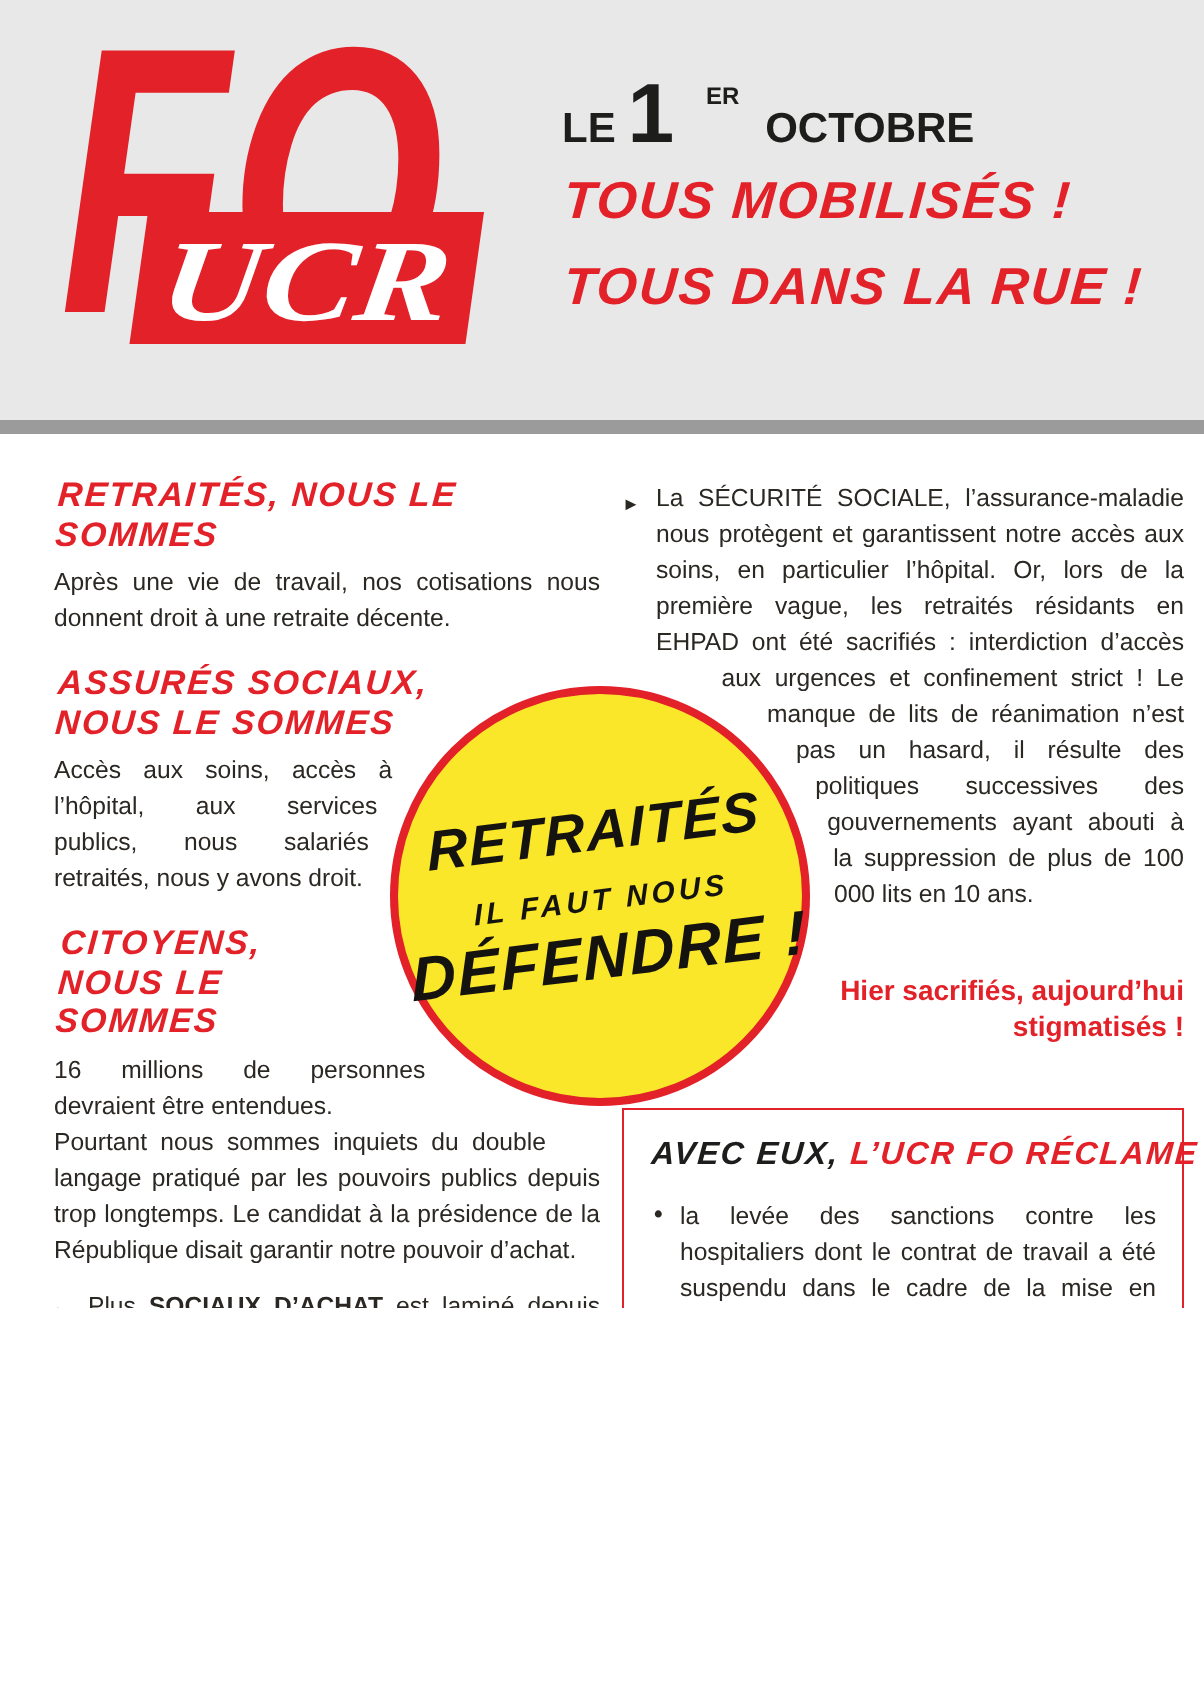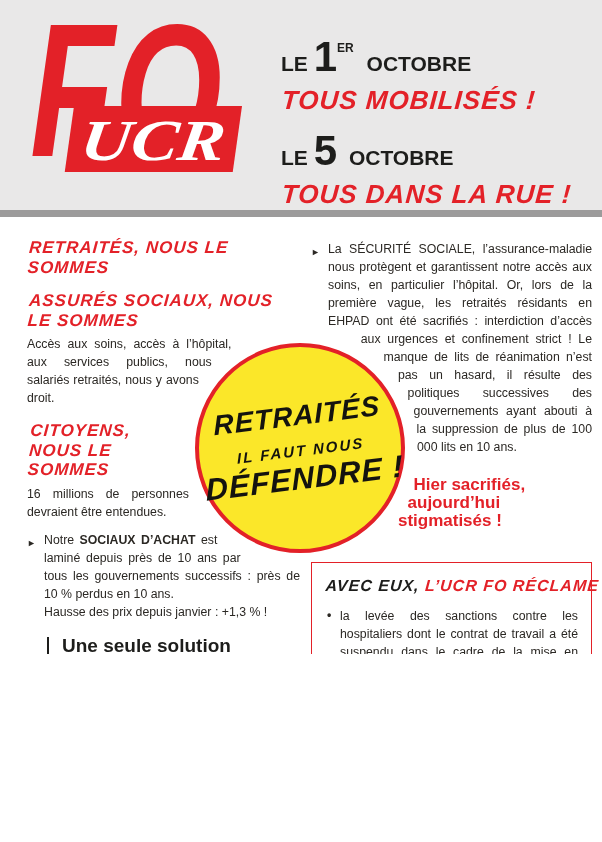--- a/index.html
+++ b/index.html
@@ -10,21 +10,21 @@
     color:#2b2824;
     text-decoration:underline;
   }
   
   .header { position:absolute; left:0; top:0; width:602px; height:210px; background:#e9e8e8; }
   .header-bar { position:absolute; left:0; top:210px; width:602px; height:7px; background:#9c9b9b; }
   .logo-svg { position:absolute; left:28px; top:8px; }
   .header-text { position:absolute; left:281px; top:36px; width:310px; }
   .date-line { font-weight:bold; color:#1d1d1b; font-size:21px; line-height:1; white-space:nowrap; }
   .date-line .num { font-size:42px; letter-spacing:-1px; }
-  .date-line .sup { font-size:12px; position:relative; top:-19px; margin-left:1px; }
+  .date-line .sup { font-size:12px; position:relative; top:-19px; margin-left:17px; }
   .date-line .month { margin-left:7px; }
   .brush { font-weight:bold; font-style:italic; letter-spacing:1px; transform:skewX(-4deg); transform-origin:left bottom; }
   .slogan { color:#e32128; font-size:26px; line-height:1.05; margin:9px 0 16px; white-space:nowrap; }
   
   .circle {
     position:absolute; left:195px; top:343px; width:210px; height:210px;
     background:#fbe729; border:4px solid #e32128; border-radius:50%;
     display:flex; flex-direction:column; align-items:center; justify-content:center;
     z-index:1; text-align:center;
   }
@@ -42,21 +42,21 @@
   .body-p { text-align:justify; }
   .arrow-para { position:relative; padding-left:17px; text-align:justify; margin-top:10px; }
   .arrow-marker { position:absolute; left:0; top:3px; font-size:9px; color:#2b2824; }
   .bold { font-weight:bold; }
   
   .solution { margin-top:16px; margin-left:20px; border-left:2.5px solid #1d1d1b; padding-left:13px; }
   .solution-title { font-weight:bold; font-size:19px; color:#1d1d1b; }
   .solution-body { font-weight:bold; margin-top:12px; text-align:justify; }
   
   .p2-bold { font-weight:bold; text-align:justify; margin-top:16px; }
-  .banner { color:#e32128; font-weight:bold; font-size:17px; text-align:left; margin-top:20px; }
+  .banner { color:#e32128; font-weight:bold; font-size:14px; text-align:right; margin-top:30px; }
   .claim-box { margin-top:32px; border:1.5px solid #e32128; padding:14px 13px 12px; }
   .claim-title { font-size:16px; line-height:1.1; white-space:nowrap; }
   .claim-title .t-black { color:#1d1d1b; }
   .claim-title .t-red { color:#e32128; }
   .claim-list { list-style:none; margin-top:12px; }
   .claim-list li { position:relative; padding-left:15px; text-align:justify; margin-bottom:10px; }
   .claim-list li .dot { position:absolute; left:2px; top:-1px; font-weight:bold; }
 </style>
 </head>
 <body>
@@ -72,53 +72,50 @@
       </g>
     </svg>
 
     <div class="header-text">
       <div class="date-line">
         <span>LE</span>
         <span class="num">1</span><span class="sup">ER</span>
         <span class="month">OCTOBRE</span>
       </div>
       <div class="slogan brush">TOUS MOBILISÉS !</div>
-      <div class="date-line">
-        <span>LE</span>
-        <span class="num">5</span>
-        <span class="month">OCTOBRE</span>
-      </div>
       <div class="slogan brush">TOUS DANS LA RUE !</div>
     </div>
   </div>
   <div class="header-bar"></div>
 
   <div class="circle">
     <div class="circle-inner">
       <div class="circle-l1 brush">RETRAITÉS</div>
       <div class="circle-l2 brush">IL FAUT NOUS</div>
       <div class="circle-l3 brush">DÉFENDRE !</div>
     </div>
   </div>
 
   <div class="col-left">
     <div class="wrap-left"></div>
 
     <div class="sec-title brush first">RETRAITÉS, NOUS LE SOMMES</div>
+    <div class="body-p">Après une vie de travail, nos cotisations nous donnent droit à une retraite décente.</div>
 
     <div class="sec-title brush">ASSURÉS SOCIAUX, NOUS LE SOMMES</div>
     <div class="body-p">Accès aux soins, accès à l’hôpital, aux services publics, nous salariés retraités, nous y avons droit.</div>
 
     <div class="sec-title brush">CITOYENS,
 NOUS LE SOMMES</div>
     <div class="body-p">16 millions de personnes devraient être entendues.</div>
+    <div class="body-p">Pourtant nous sommes inquiets du double langage pratiqué par les pouvoirs publics depuis trop longtemps. Le candidat à la présidence de la République disait garantir notre pouvoir d’achat.</div>
 
     <div class="arrow-para">
       <span class="arrow-marker">►</span>
-      <div><span>Notre </span><span class="bold">SOCIAUX D’ACHAT</span><span> est laminé depuis près de 10 ans par tous les gouvernements successifs : près de 10 % perdus en 10 ans.</span></div>
+      <div><span>Plus </span><span class="bold">SOCIAUX D’ACHAT</span><span> est laminé depuis près de 10 ans par tous les gouvernements successifs : près de 10 % perdus en 10 ans.</span></div>
       <div>Hausse des prix depuis janvier : +1,3 % !</div>
     </div>
 
     <div class="solution">
       <div class="solution-title">Une seule solution</div>
       <div class="solution-body">Revenir à l’indexation sur l’évolution du salaire moyen, plus avantageuse que l’indexation sur l’inflation qui n’est même pas respectée.</div>
 
     </div>
   </div>
 

